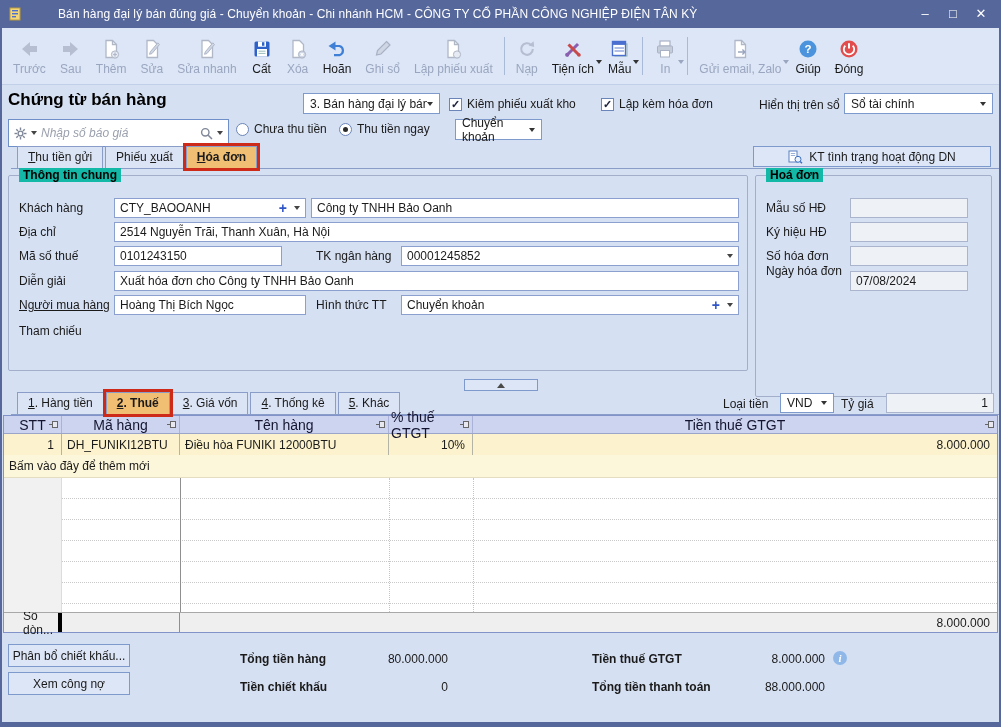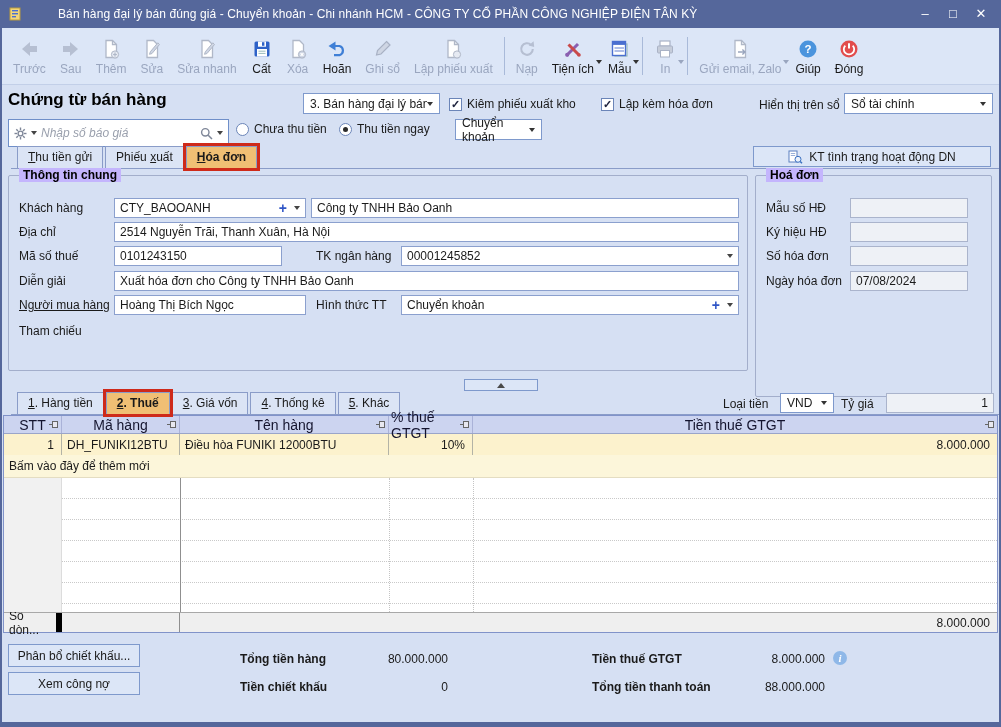--- a/index.html
+++ b/index.html
@@ -55,21 +55,21 @@
   .tab{height:22px;padding:3px 10px 0 10px;border:1px solid #8a9cc8;border-bottom:none;background:#dbe4f5;
     margin-right:2px;white-space:nowrap;}
   .tab .hk{text-decoration:underline;}
   .tab.active{background:#f0bf74;font-weight:bold;}
   .annot{outline:3px solid #ce2a1a;z-index:6;position:relative;}
   .kt-btn{position:absolute;right:10px;top:146px;height:21px;width:238px;background:#dce6f7;
     border:1px solid #7e99cc;display:flex;align-items:center;justify-content:center;gap:6px;}
 
   
   .groupbox{position:absolute;border:1px solid #a3aecb;border-radius:2px;}
-  .legend{position:absolute;top:-8px;left:10px;background:#c4b5fd;padding:0 4px;font-weight:bold;color:#000;white-space:nowrap;}
+  .legend{position:absolute;top:-8px;left:10px;background:#14b8a6;padding:0 4px;font-weight:bold;color:#000;white-space:nowrap;}
   .f-label{position:absolute;white-space:nowrap;}
   .inp{position:absolute;height:20px;background:#fff;border:1px solid #8ba0ce;display:flex;
     align-items:center;padding:0 5px;font-size:12px;white-space:nowrap;overflow:hidden;}
   .inp.dis{background:#eef1f6;border-color:#aab4cc;}
   .combo-extra{margin-left:auto;display:flex;align-items:center;gap:7px;}
   .plus{color:#2f55c6;font-weight:bold;font-size:14px;line-height:12px;}
 
   
   .splitter{position:absolute;left:464px;top:379px;width:74px;height:12px;background:#dce6f7;
     border:1px solid #7e99cc;display:flex;align-items:center;justify-content:center;}
@@ -91,21 +91,21 @@
   .g-body{position:relative;height:134px;background:#fff;overflow:hidden;}
   .g-body .gcol{position:absolute;left:0;top:0;bottom:0;width:58px;background:#f1f1f1;border-right:1px solid #dcdcdc;}
   .g-body .er{height:21px;border-bottom:1px dotted #c9c9c9;}
   .vline{position:absolute;top:0;bottom:0;width:1px;}
   .v-solid{background:#8f8f8f;}
   .v-dot{border-left:1px dotted #c4c4c4;}
   .g-foot{display:flex;height:20px;background:#efefef;border-top:1px solid #a8a8a8;align-items:center;font-size:12px;}
   .g-fc{height:100%;display:flex;align-items:center;}
 
   
-  .action-btn{position:absolute;left:8px;width:132px;height:23px;background:#dce6f7;border:1px solid #7e99cc;
+  .action-btn{position:absolute;left:8px;width:122px;height:23px;background:#dce6f7;border:1px solid #7e99cc;
     display:flex;align-items:center;justify-content:center;}
   .sum-label{position:absolute;font-weight:bold;white-space:nowrap;}
   .sum-val{position:absolute;width:108px;text-align:right;white-space:nowrap;}
   .info-i{position:absolute;width:14px;height:14px;border-radius:50%;background:#8fb8e8;color:#fff;
     font-family:"Liberation Serif",serif;font-style:italic;font-weight:bold;font-size:11px;
     display:flex;align-items:center;justify-content:center;}
 
   svg{display:block;}
 </style>
 </head>
@@ -439,21 +439,21 @@
       <span></span>
     </div>
     <span class="f-label" style="left:10px;top:49px;">Ký hiệu HĐ</span>
     <div class="inp dis" style="left:94px;top:46px;width:118px;">
       <span></span>
     </div>
     <span class="f-label" style="left:10px;top:73px;text-align:right;">Số hóa đơn</span>
     <div class="inp dis" style="left:94px;top:70px;width:118px;">
       <span></span>
     </div>
-    <span class="f-label" style="left:10px;top:98px;">Ngày hóa đơn</span>
+    <span class="f-label" style="left:10px;top:88px;">Ngày hóa đơn</span>
     <div class="inp dis" style="left:94px;top:95px;width:118px;">
       <span>07/08/2024</span>
     </div>
   </div>
 
   <div class="splitter">
     <span class="tri-up"></span>
   </div>
 
   <div class="tabstrip" style="top:392px;">
@@ -536,21 +536,21 @@
       <div class="er"></div>
       <div class="er"></div>
       <div class="er"></div>
       <div class="er"></div>
       <div class="er"></div>
       <div class="vline v-solid" style="left:176px;"></div>
       <div class="vline v-dot" style="left:385px;"></div>
       <div class="vline v-dot" style="left:469px;"></div>
     </div>
     <div class="g-foot">
-      <div class="g-fc" style="width:58px;padding-left:5px;border-right:6px solid #000000;">Số dòn...</div>
+      <div class="g-fc" style="width:58px;padding-left:19px;border-right:4px solid #000000;">Số dòn...</div>
       <div class="g-fc" style="width:118px;border-right:1px solid #8f8f8f;"></div>
       <div class="g-fc num" style="flex:1;justify-content:flex-end;padding-right:7px;">8.000.000</div>
     </div>
   </div>
 
   <div class="action-btn" style="top:644px;">Phân bổ chiết khấu...</div>
   <div class="action-btn" style="top:672px;">Xem công nợ</div>
 
   <span class="sum-label" style="left:240px;top:652px;">Tổng tiền hàng</span>
   <span class="sum-val" style="left:340px;top:652px;">80.000.000</span>

